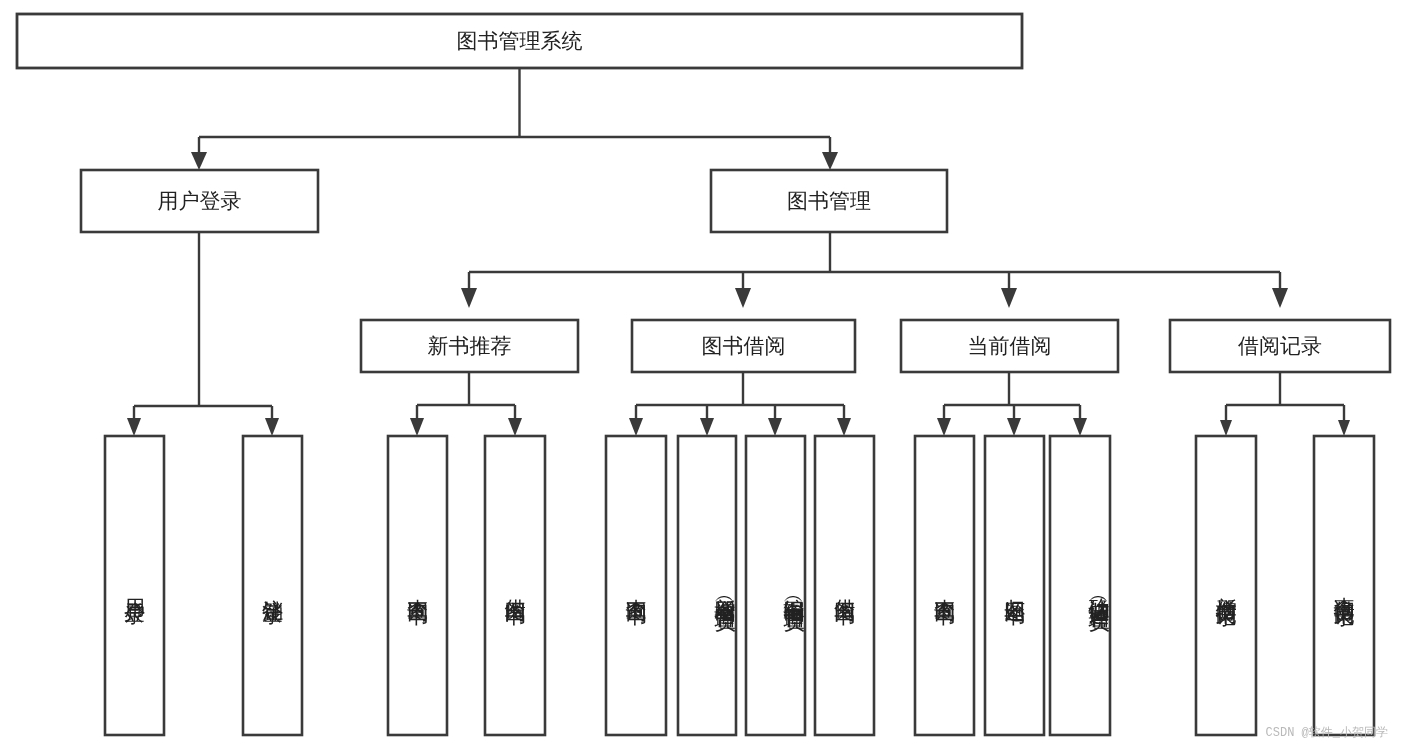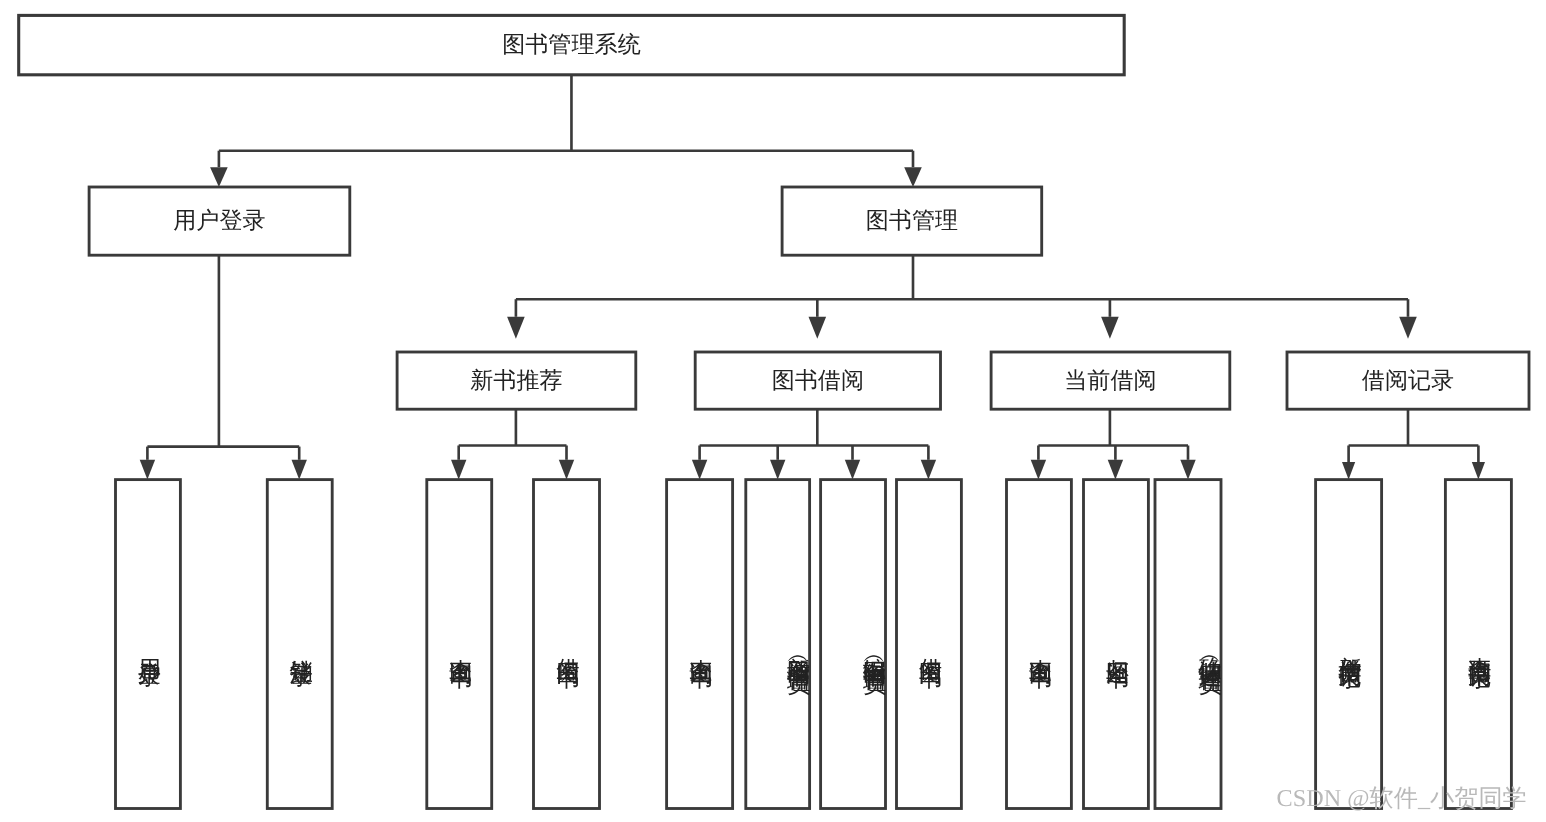--- a/index.html
+++ b/index.html
@@ -61,22 +61,22 @@
     color: #222222;
     letter-spacing: 2px;
     white-space: nowrap;
     display: flex;
     align-items: center;
     justify-content: center;
     pointer-events: none;
   }
   .watermark {
     position: absolute;
-    font-family: Liberation Serif, serif;
-    font-size: 22px;
+    font-family: Liberation Mono, monospace;
+    font-size: 12px;
     color: #b9b9b9;
     white-space: nowrap;
     right: 8px;
     bottom: 6px;
   }
 </style>
 </head>
 <body>
 
 <div id="diagram-root">

